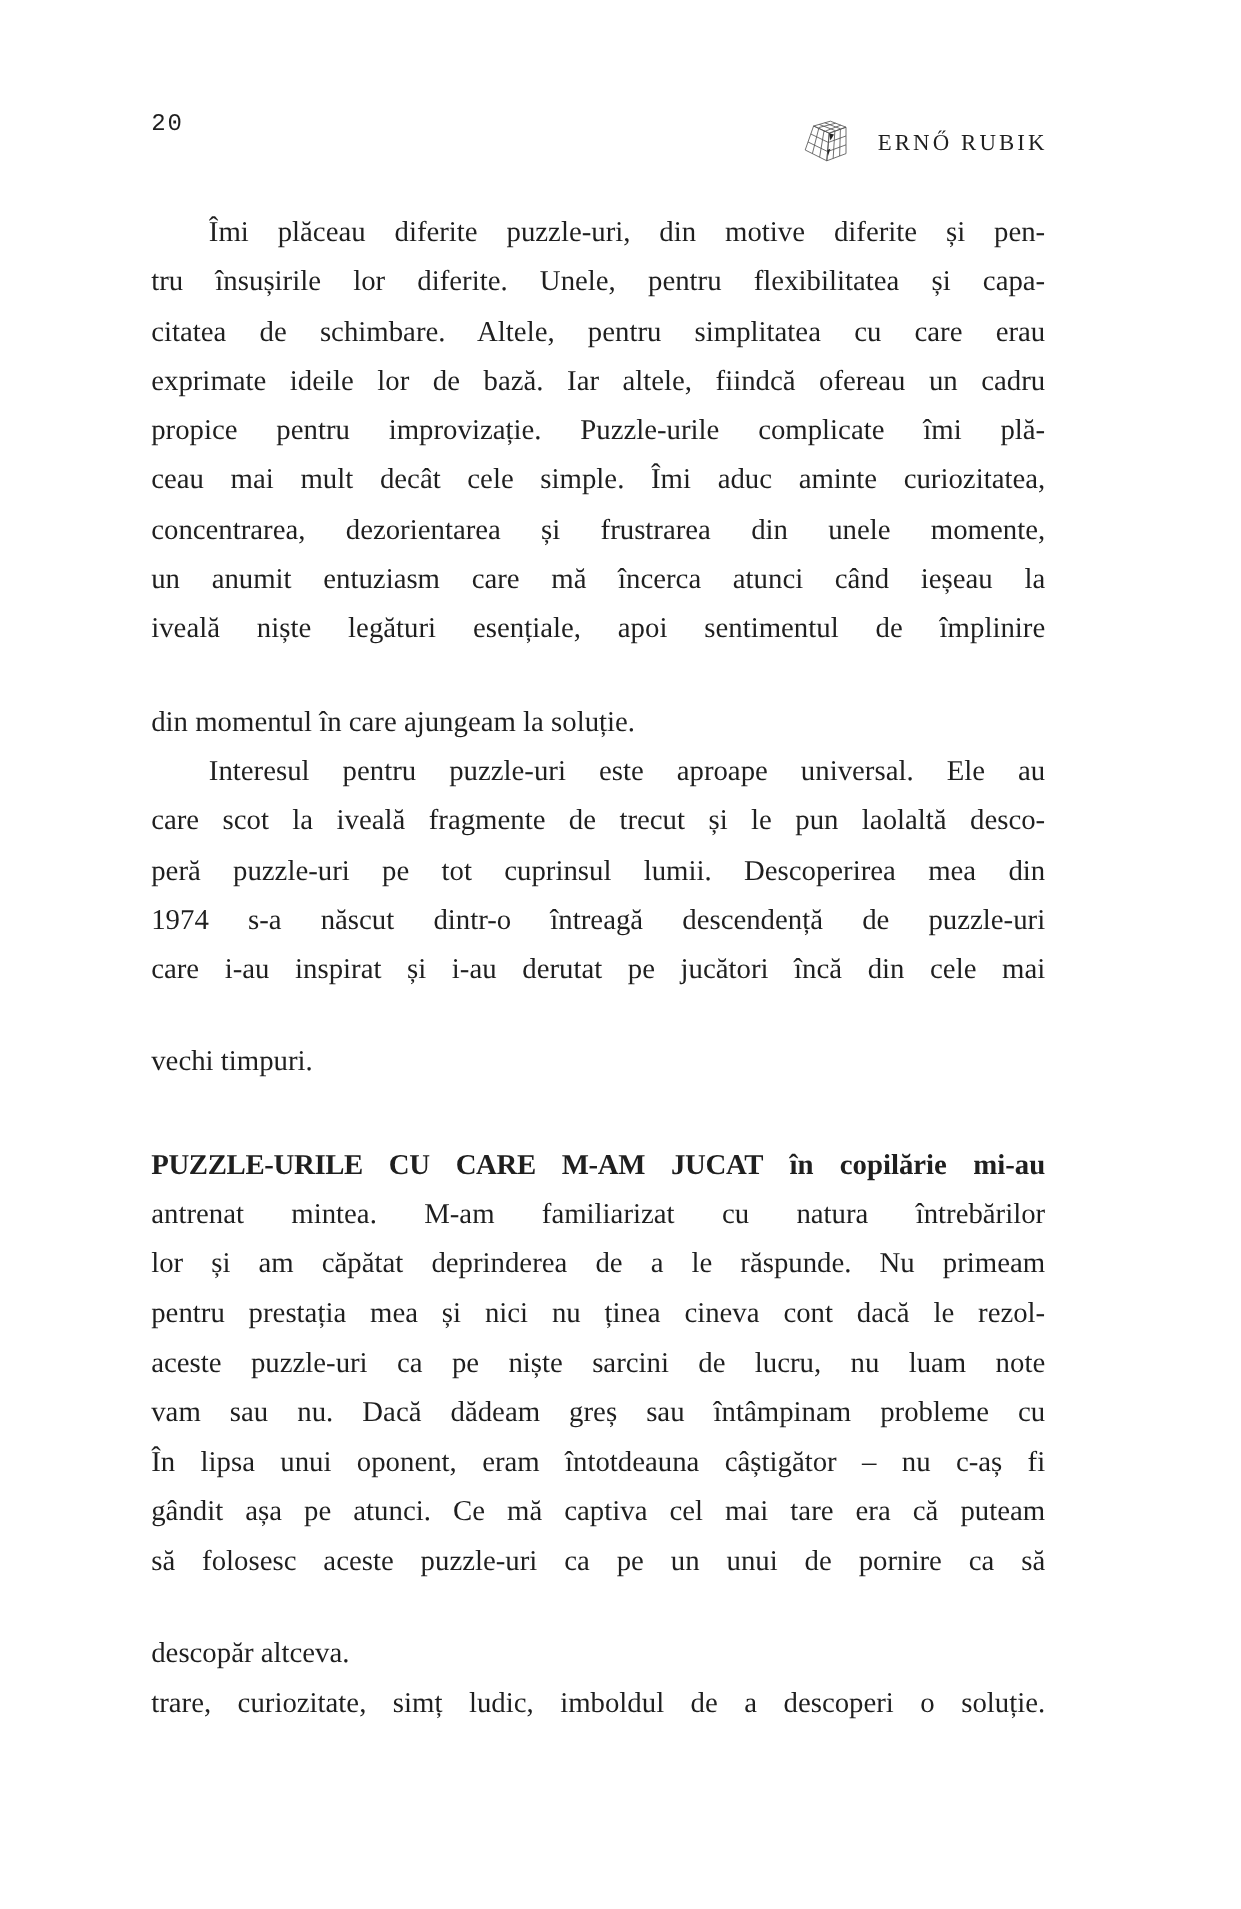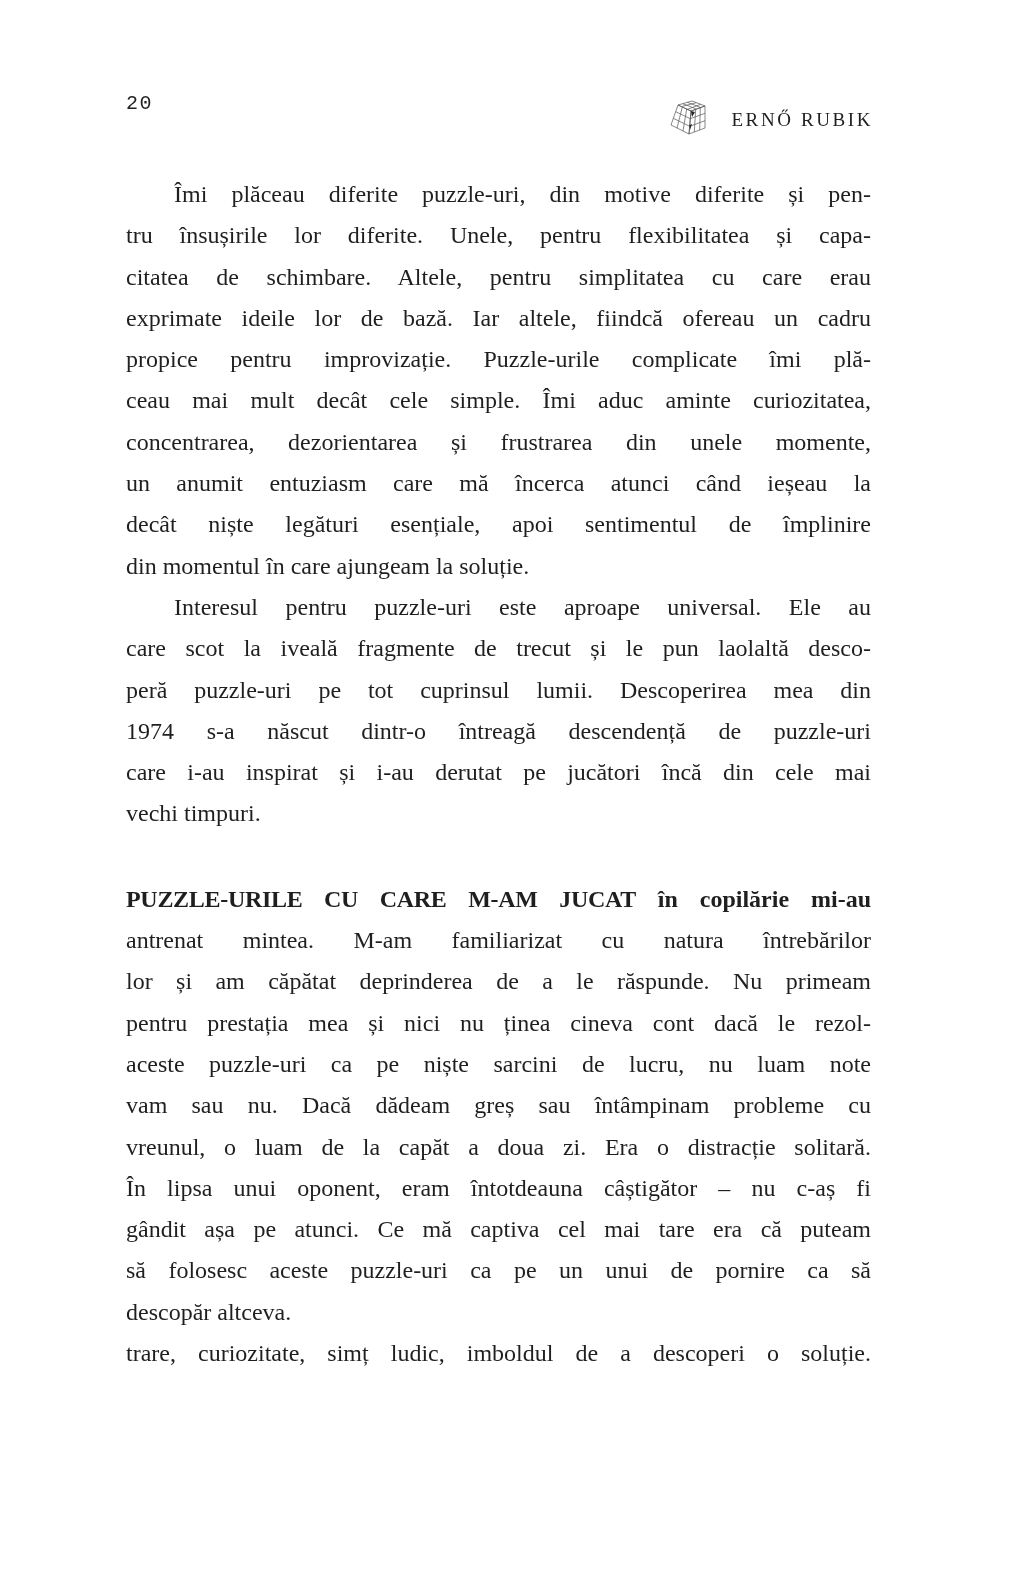--- a/index.html
+++ b/index.html
@@ -62,20 +62,21 @@
     .line {
       display: block;
       height: 41.3px;
       white-space: nowrap;
       text-align: justify;
       text-align-last: justify;
       overflow: visible;
     }
     .line.last {
       text-align-last: left;
+      margin-top: 36px;
     }
     .line.indent {
       padding-left: 48px;
     }
     .section-gap {
       height: 44px;
     }
     .smallcaps-lead {
       letter-spacing: -0.3px;
     }
@@ -118,21 +119,21 @@
 
   <div>
     <span class="line indent">Îmi plăceau diferite puzzle-uri, din motive diferite și pen-</span>
     <span class="line">tru însușirile lor diferite. Unele, pentru flexibilitatea și capa-</span>
     <span class="line">citatea de schimbare. Altele, pentru simplitatea cu care erau</span>
     <span class="line">exprimate ideile lor de bază. Iar altele, fiindcă ofereau un cadru</span>
     <span class="line">propice pentru improvizație. Puzzle-urile complicate îmi plă-</span>
     <span class="line">ceau mai mult decât cele simple. Îmi aduc aminte curiozitatea,</span>
     <span class="line">concentrarea, dezorientarea și frustrarea din unele momente,</span>
     <span class="line">un anumit entuziasm care mă încerca atunci când ieșeau la</span>
-    <span class="line">decât niște legături esențiale, apoi sentimentul de împlinire</span>
+    <span class="line">iveală niște legături esențiale, apoi sentimentul de împlinire</span>
     <span class="line last">din momentul în care ajungeam la soluție.</span>
   </div>
 
   <div>
     <span class="line indent">Interesul pentru puzzle-uri este aproape universal. Ele au</span>
     <span class="line">care scot la iveală fragmente de trecut și le pun laolaltă desco-</span>
     <span class="line">peră puzzle-uri pe tot cuprinsul lumii. Descoperirea mea din</span>
     <span class="line">1974 s-a născut dintr-o întreagă descendență de puzzle-uri</span>
     <span class="line">care i-au inspirat și i-au derutat pe jucători încă din cele mai</span>
     <span class="line last">vechi timpuri.</span>
@@ -140,21 +141,20 @@
 
   <div class="section-gap"></div>
 
   <div>
     <span class="line" style="text-align-last: justify; font-weight: bold;"><span class="smallcaps-lead">PUZZLE-URILE CU CARE M-AM JUCAT</span><span> în copilărie mi-au</span></span>
     <span class="line">antrenat mintea. M-am familiarizat cu natura întrebărilor</span>
     <span class="line">lor și am căpătat deprinderea de a le răspunde. Nu primeam</span>
     <span class="line">pentru prestația mea și nici nu ținea cineva cont dacă le rezol-</span>
     <span class="line">aceste puzzle-uri ca pe niște sarcini de lucru, nu luam note</span>
     <span class="line">vam sau nu. Dacă dădeam greș sau întâmpinam probleme cu</span>
-    <span class="line">vreunul, o luam de la capăt a doua zi. Era o distracție solitară.</span>
     <span class="line">În lipsa unui oponent, eram întotdeauna câștigător – nu c-aș fi</span>
     <span class="line">gândit așa pe atunci. Ce mă captiva cel mai tare era că puteam</span>
     <span class="line">să folosesc aceste puzzle-uri ca pe un unui de pornire ca să</span>
     <span class="line last">descopăr altceva.</span>
   </div>
 
   <div>
     <span class="line">trare, curiozitate, simț ludic, imboldul de a descoperi o soluție.</span>
   </div>
 </main>

